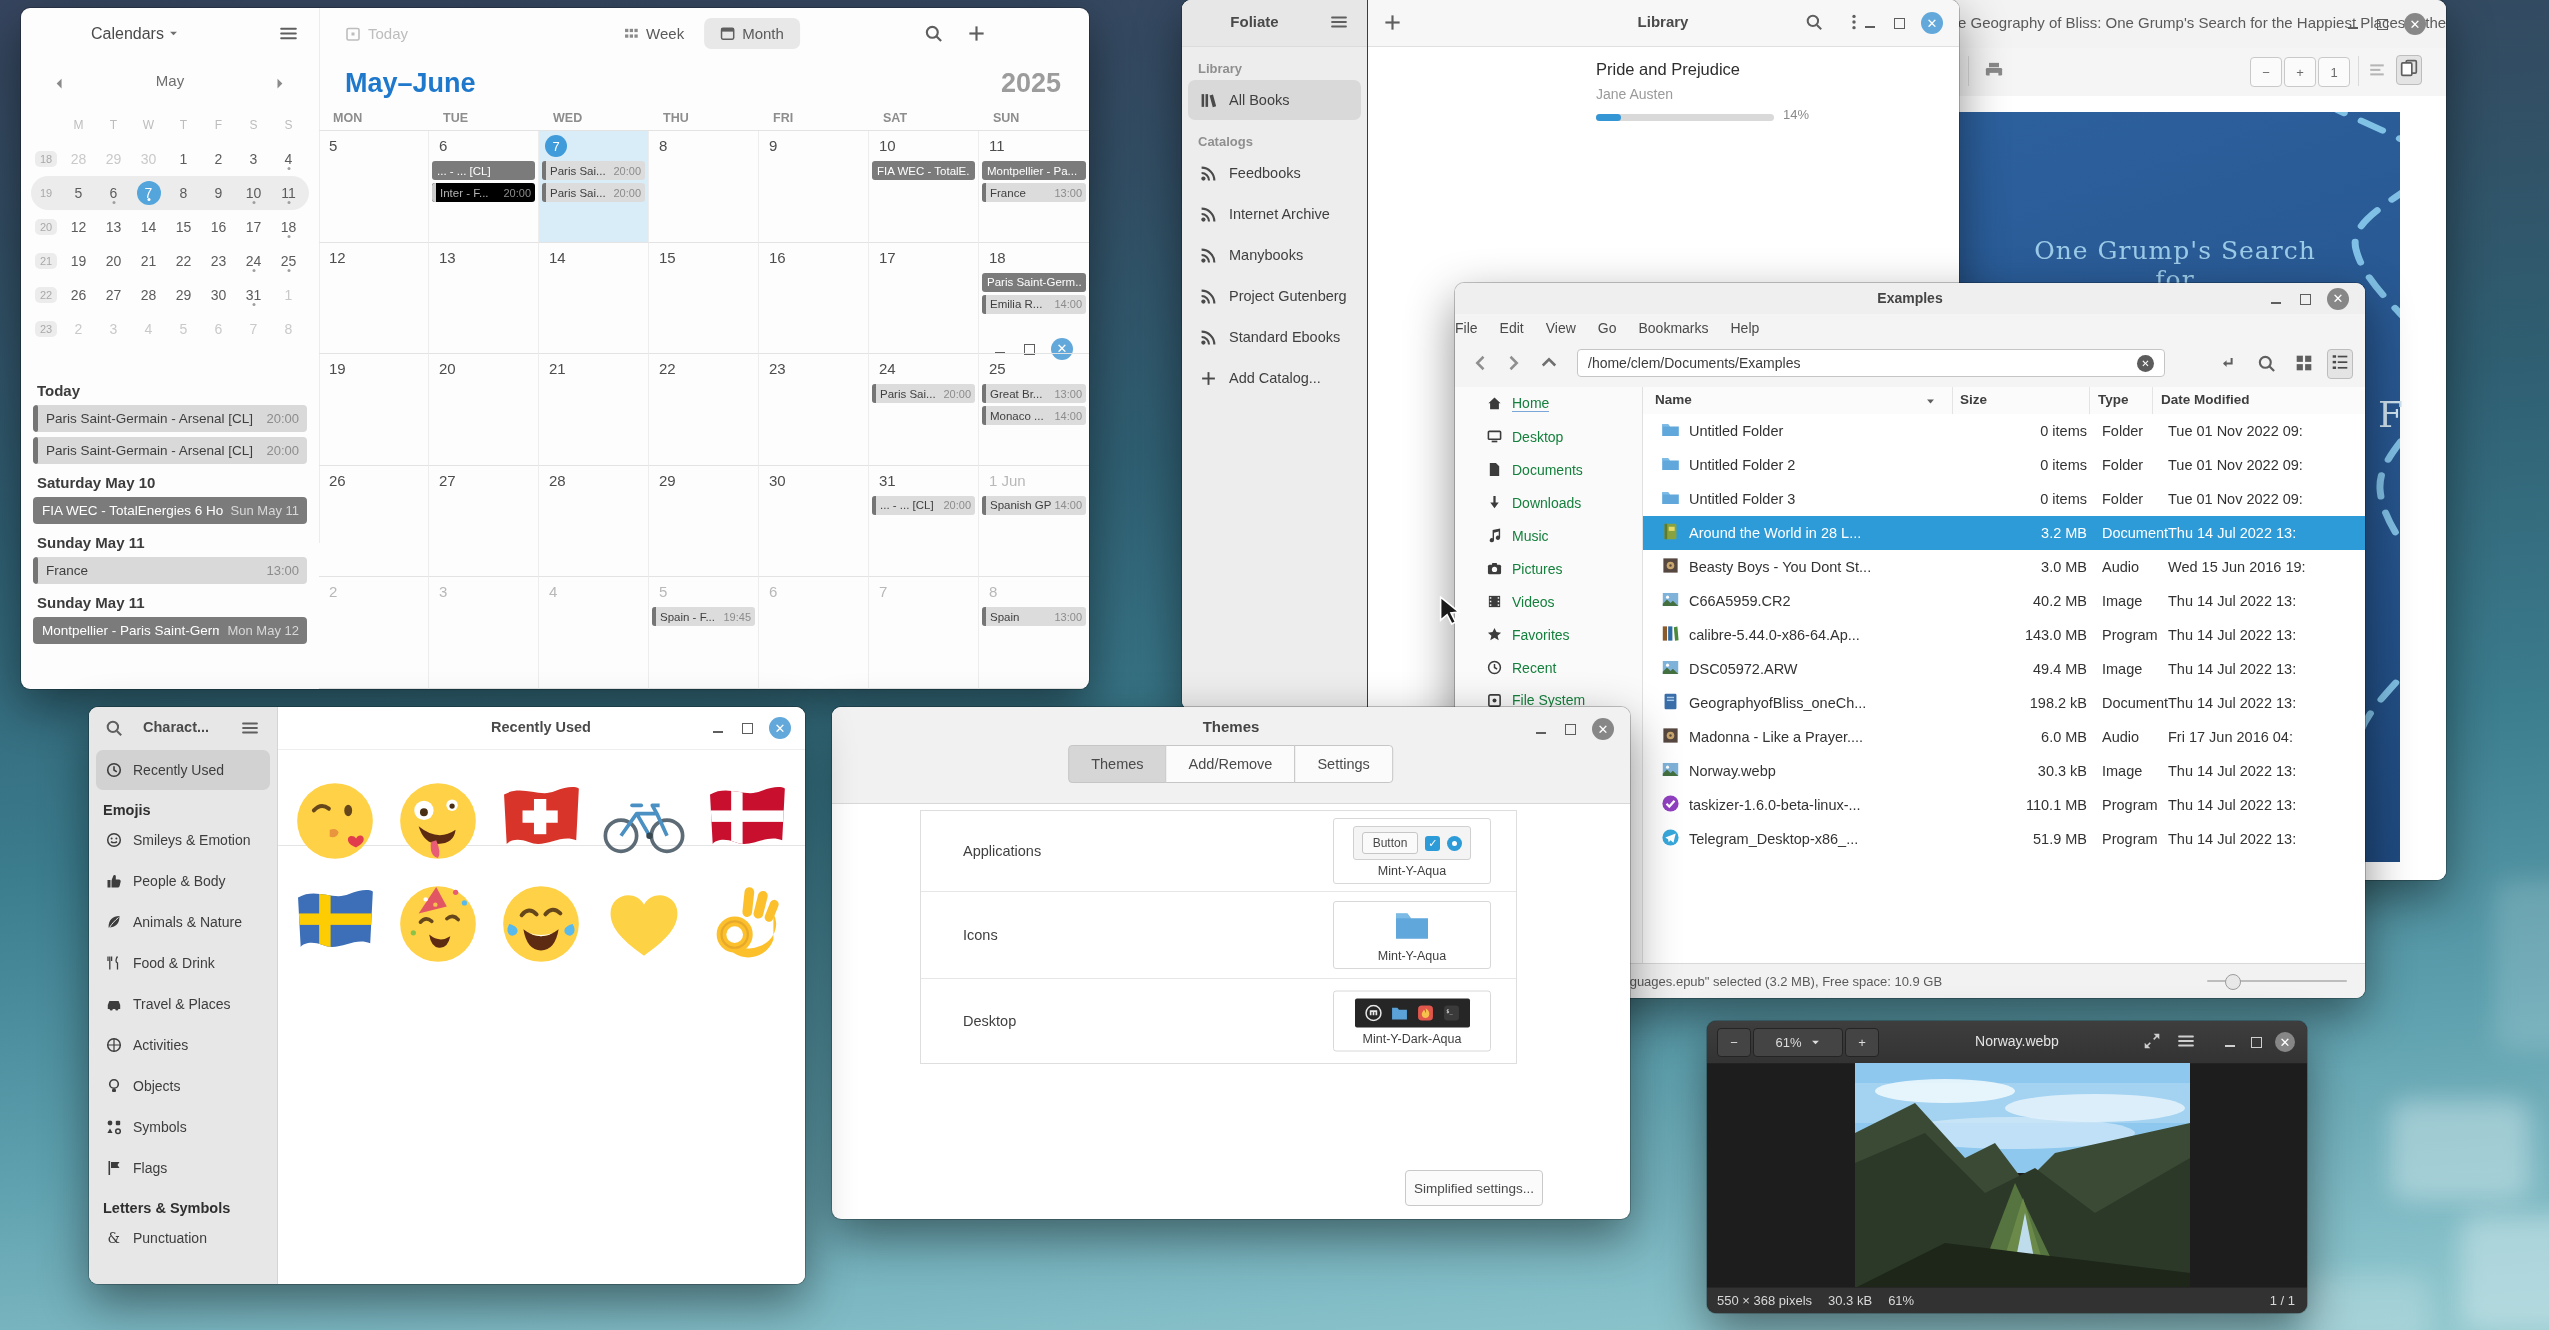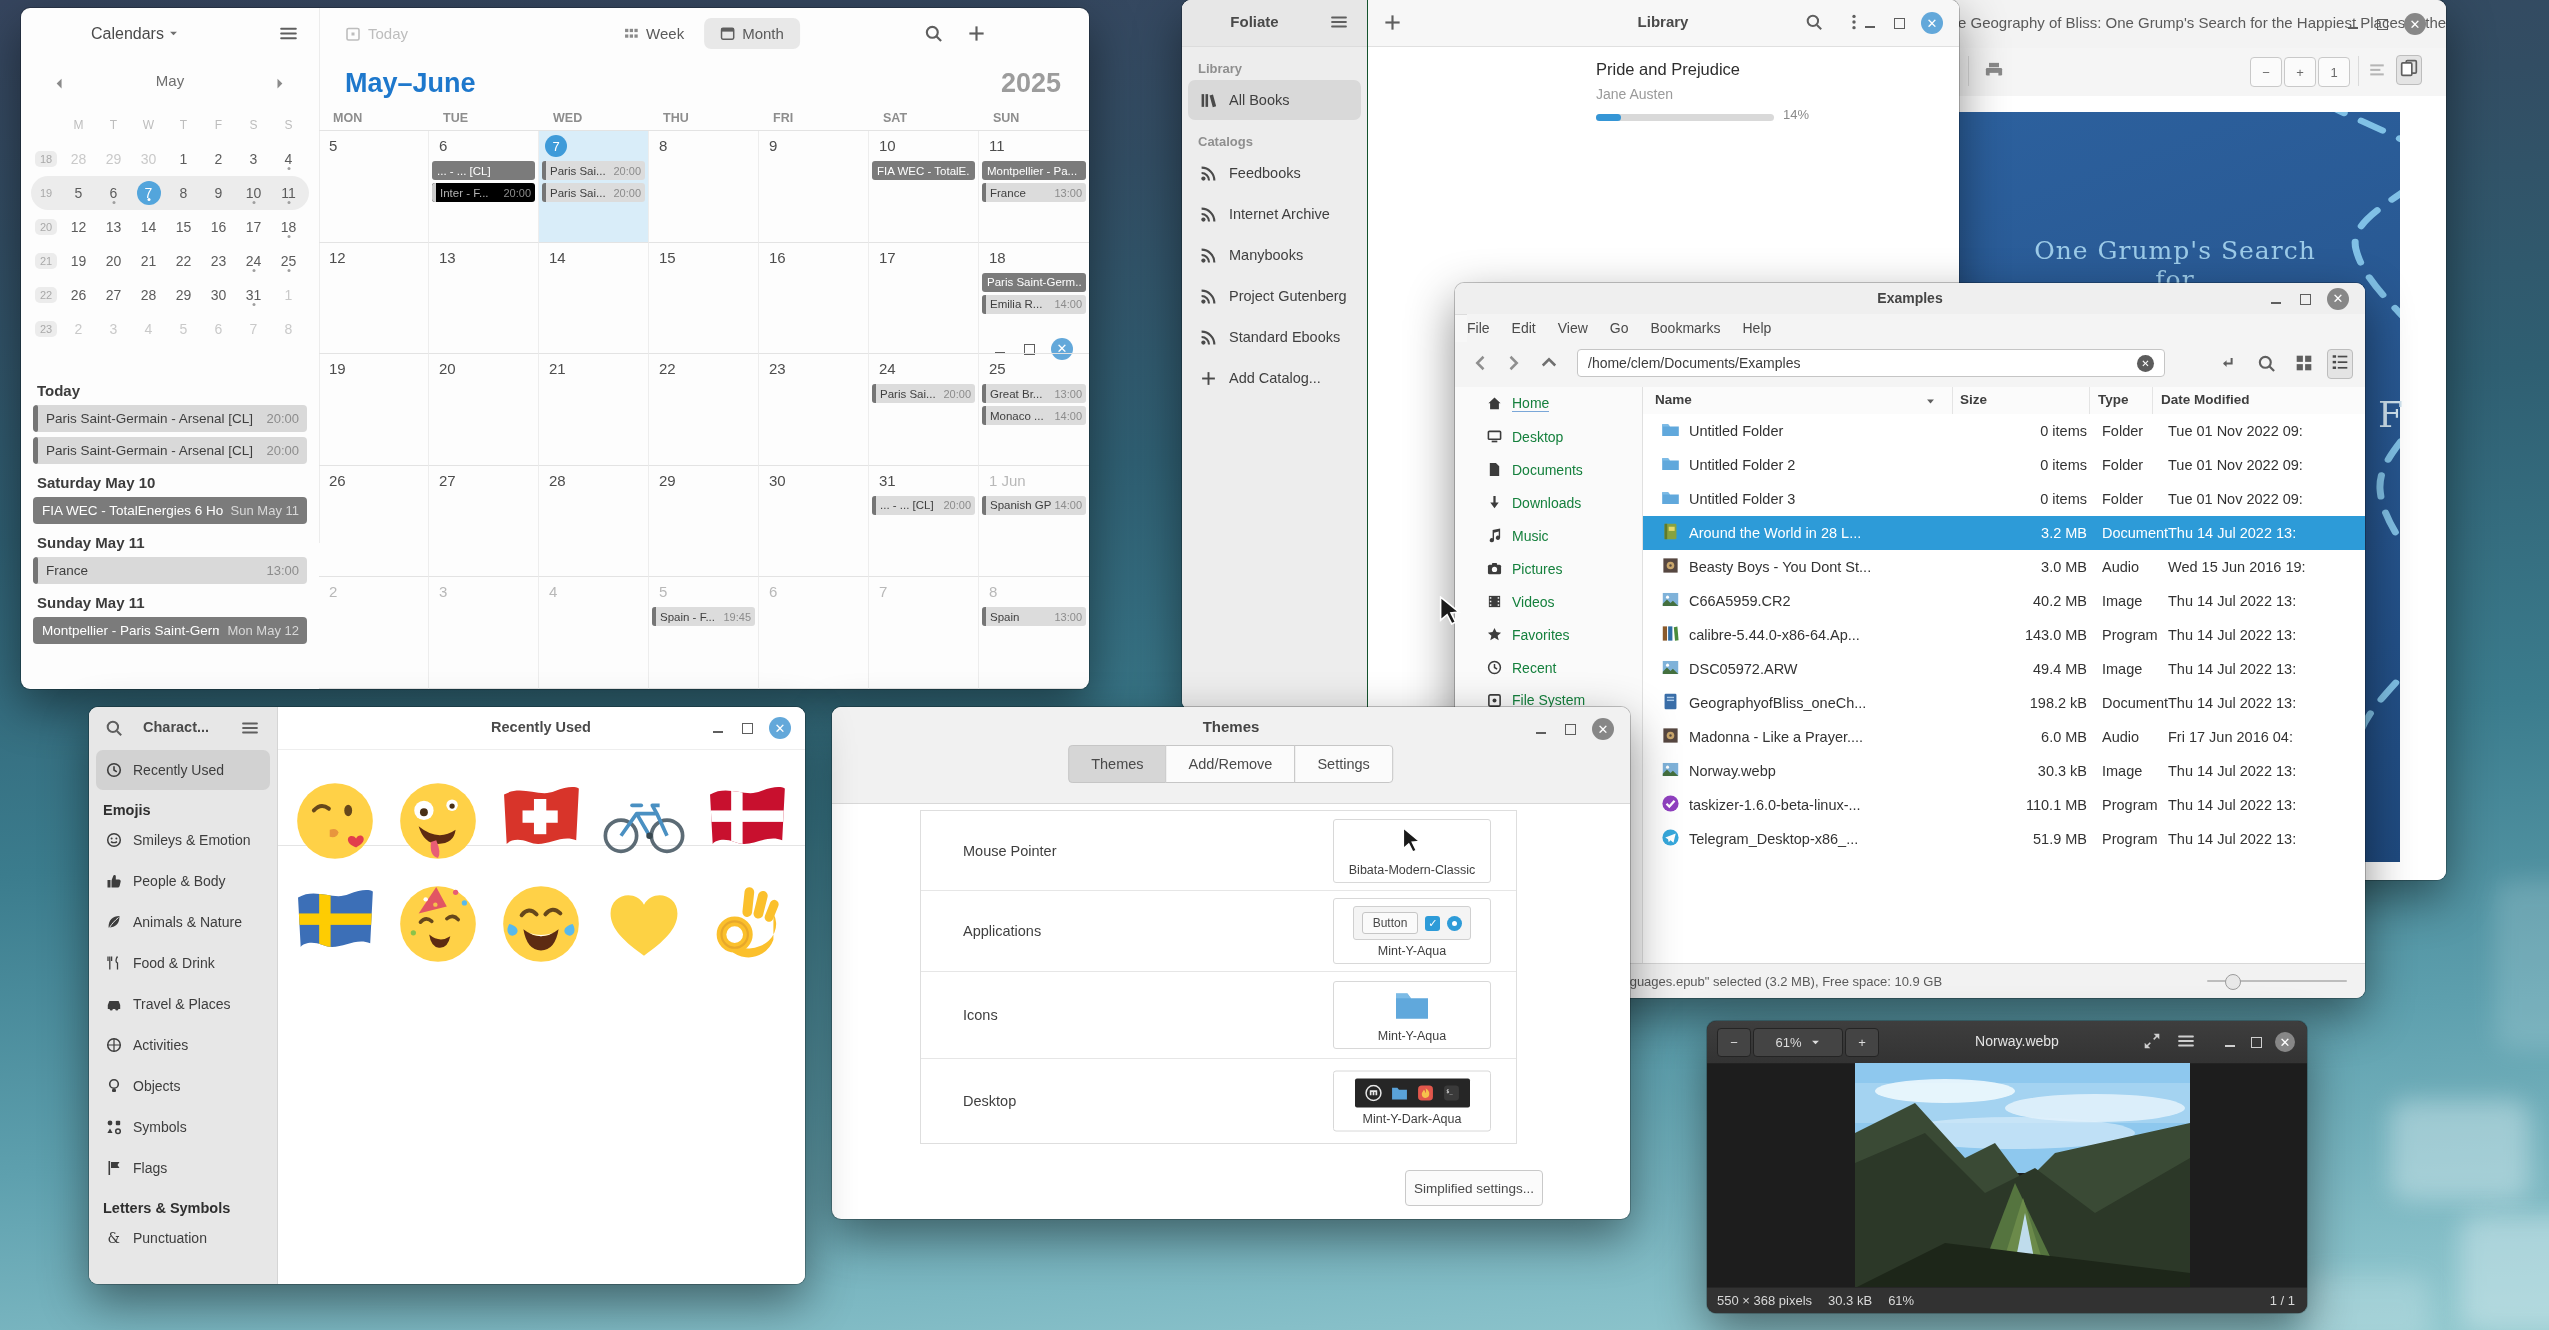--- a/index.html
+++ b/index.html
@@ -93,21 +93,21 @@
   #rd-tools{position:absolute;left:0;top:48px;right:0;height:48px;background:#f5f5f5;border-bottom:1px solid #d8d8d8;}
   .rd-box{position:absolute;top:9px;height:28px;border:1px solid #c9c9c9;border-radius:4px;background:#fbfbfb;display:flex;align-items:center;justify-content:center;color:#6b6b6b;font-size:13px;}
   #rd-page{position:absolute;left:0;top:96px;right:0;bottom:0;background:#fff;}
   #rd-cover{position:absolute;left:18px;top:16px;right:46px;bottom:18px;background:linear-gradient(160deg,#2d62a0 0%,#27568f 55%,#1f4a7f 100%);}
   #rd-l1{position:absolute;left:287px;top:124px;width:300px;text-align:center;font-family:"DejaVu Serif",serif;font-size:25px;color:#9ccbe8;letter-spacing:1px;}
   #rd-l2{position:absolute;left:247px;top:166px;width:380px;text-align:center;font-family:"DejaVu Serif",serif;font-size:25px;color:#9ccbe8;}
   #rd-F{position:absolute;left:640px;top:282px;font-family:"DejaVu Serif",serif;font-size:36px;color:#cfe2ee;}
   
   #nemo{left:1455px;top:283px;width:910px;height:715px;background:#f7f7f7;}
   #nemo .tb{height:31px;background:#efefef;}
-  #nemo-menu{position:absolute;left:0;top:31px;width:100%;height:28px;display:flex;gap:22px;align-items:center;font-size:14px;color:#4a4a4a;background:#f4f4f4;margin-left:12px;}
+  #nemo-menu{position:absolute;left:0;top:31px;width:100%;height:28px;display:flex;gap:22px;align-items:center;font-size:14px;color:#4a4a4a;background:#f4f4f4;}
   #nemo-tools{position:absolute;left:0;top:59px;width:100%;height:45px;background:#f4f4f4;border-bottom:1px solid #dadada;}
   .navb{position:absolute;top:11px;color:#9a9a9a;}
   #nemo-path{position:absolute;left:122px;top:7px;width:588px;height:28px;background:#fff;border:1px solid #c5c5c5;border-radius:4px;font-size:14px;color:#3c3c3c;display:flex;align-items:center;padding:0 10px;box-sizing:border-box;}
   #nemo-path .clear{margin-left:auto;width:17px;height:17px;border-radius:50%;background:#5c5c5c;color:#fff;font-size:10px;display:flex;align-items:center;justify-content:center;}
   .toolico{position:absolute;top:10px;color:#5f5f5f;}
   .toolico.boxed{border:1px solid #bdbdbd;background:#e4e4e4;border-radius:4px;padding:3px;top:7px;}
   #nemo-cols{position:absolute;left:0;top:104px;right:0;height:27px;border-bottom:1px solid #dcdcdc;background:#fbfbfb;font-size:13.5px;font-weight:bold;color:#3e3e3e;}
   #nemo-side{position:absolute;left:0;top:104px;width:187px;bottom:34px;background:#fafafa;border-right:1px solid #e0e0e0;}
   .nsitem{display:flex;align-items:center;gap:10px;height:33px;padding-left:32px;font-size:14px;color:#15803d;}
   .nsitem .ic{color:#3c3c3c;}
@@ -1028,26 +1028,20 @@
         <span class="wmax"></span>
         <span class="wclose gray">✕</span>
       </div>
       <div id="th-tabs">
           <div class="th-tab active">Themes</div>
           <div class="th-tab">Add/Remove</div>
           <div class="th-tab">Settings</div>
         </div>
     </div>
     <div id="th-group">
-        <div class="th-row" style="height: 79px;">
-          <div class="th-label">Mouse Pointer</div>
-          <div class="th-card"><svg width="26" height="28" viewBox="0 0 24 26">
-              <path d="M4 1l15 12.5-6.8.6 3.8 7.6-3.2 1.5-3.8-7.6L4 20z" fill="#1a1a1a" stroke="#fff" stroke-width="1.3"></path>
-            </svg><div class="th-cap">Bibata-Modern-Classic</div></div>
-        </div>
         <div class="th-row" style="height: 80px;">
           <div class="th-label">Applications</div>
           <div class="th-card"><span class="th-mini">
               <span class="th-btnmini">Button</span>
               <span class="th-check">✓</span>
               <span class="th-radio">
                 <i></i>
               </span>
             </span><div class="th-cap">Mint-Y-Aqua</div></div>
         </div>

